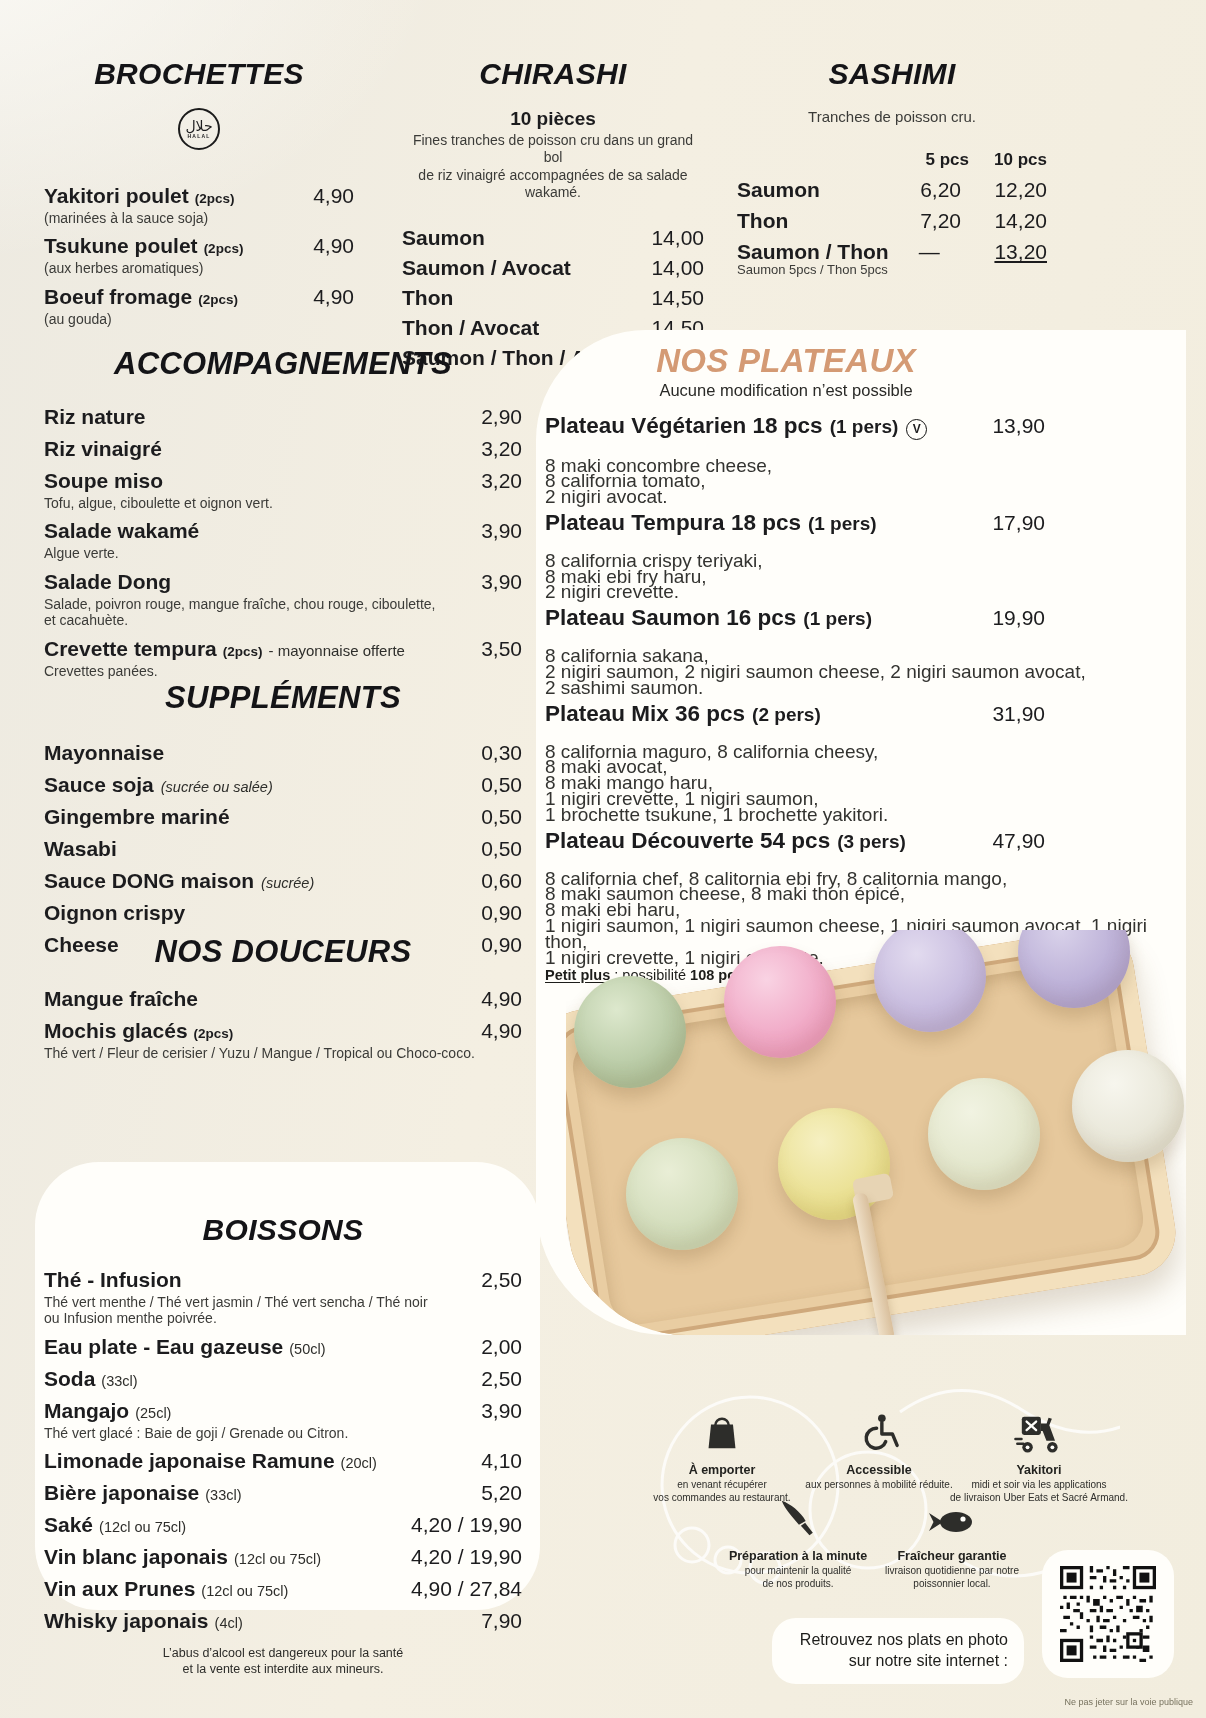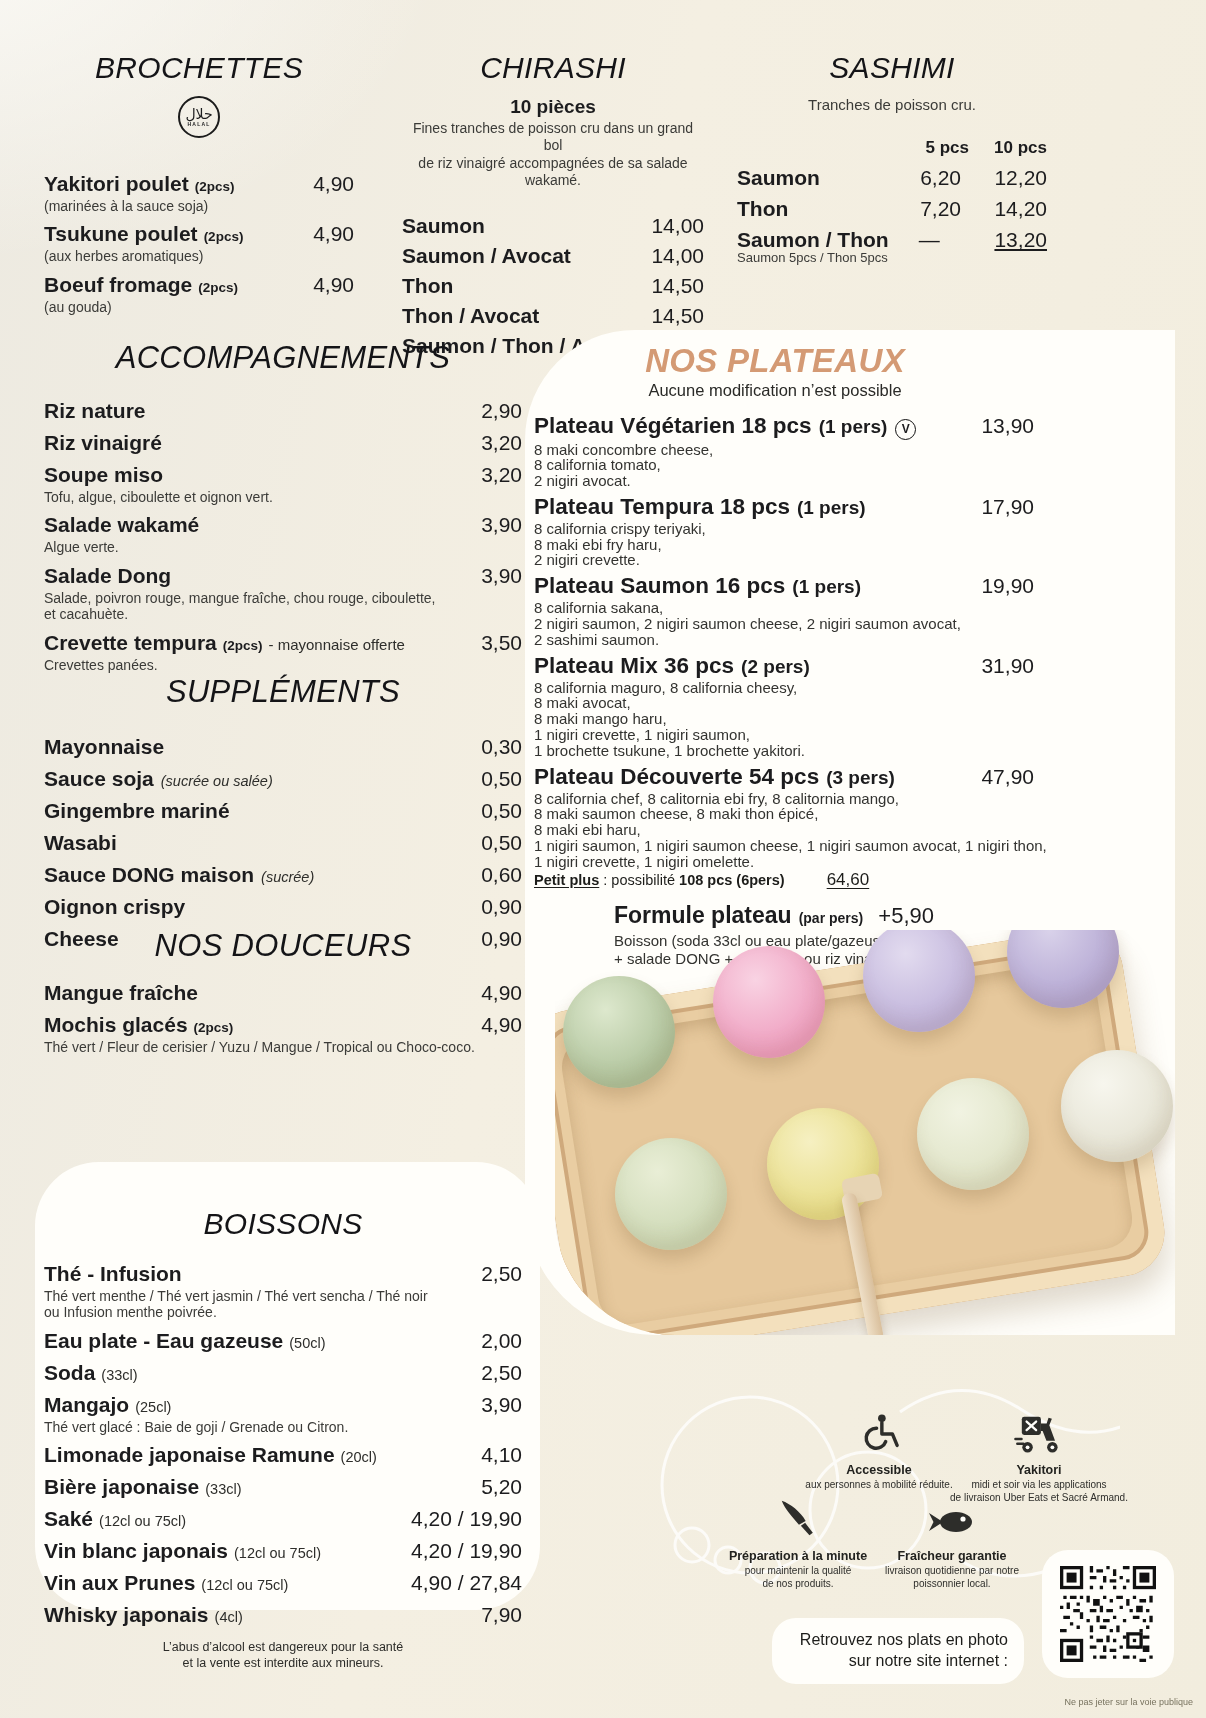--- a/index.html
+++ b/index.html
@@ -4,22 +4,22 @@
 <style>
   html,body{margin:0;padding:0;}
   .page{
     position:relative;width:1206px;height:1718px;overflow:hidden;
     font-family:"Liberation Sans","DejaVu Sans",sans-serif;color:#1c1c1e;
     background:
       radial-gradient(900px 600px at -4% -4%, rgba(252,251,247,.95) 0%, rgba(252,251,247,0) 55%),
       linear-gradient(102deg,#edeae1 0%,#f4efe2 45%,#f2edde 100%);
   }
   .sec{position:absolute;}
-  .sec-title{font-style:italic;font-weight:400;font-size:30px;line-height:1.05;
-    letter-spacing:.3px;text-align:center;color:#141417;margin:12px;}
+  .sec-title{font-style:italic;font-weight:700;font-size:30px;line-height:1.05;
+    letter-spacing:.3px;text-align:center;color:#141417;margin:18px;}
   .subtitle-b{font-weight:700;font-size:19px;text-align:center;margin-top:3px;}
   .subtitle{font-size:14px;line-height:1.25;text-align:center;color:#3b3b38;margin-top:2px;white-space:pre-line;}
   
   .mrow{margin-bottom:8px;}
   .mline{display:flex;align-items:baseline;}
   .mname{font-size:21px;font-weight:700;line-height:22px;white-space:nowrap;}
   .mqty{font-size:13.5px;font-weight:700;margin-left:6px;white-space:nowrap;}
   .mqty-it{font-size:14.5px;font-style:italic;font-weight:400;margin-left:7px;color:#2e2e2b;}
   .mqty-sm{font-size:14.5px;font-weight:400;margin-left:6px;color:#2e2e2b;}
   .mextra{font-size:15px;margin-left:6px;color:#2e2e2b;white-space:nowrap;}
@@ -36,34 +36,34 @@
   .halal{width:38px;height:38px;border:2px solid #1b1b1b;border-radius:50%;
     margin:8px auto 0;display:flex;flex-direction:column;align-items:center;justify-content:center;}
   .halal-ar{font-size:14px;line-height:1;}
   .halal-en{font-size:5px;letter-spacing:1.2px;line-height:1;margin-top:1px;font-weight:700;}
   .list-b{margin-top:34px;}
   .list-c{margin-top:24px;}
   .list-s{margin-top:24px;}
   
   .panel{position:absolute;background:#fffefa;}
   .panel-boissons{left:35px;top:1162px;width:505px;height:448px;border-radius:64px;padding:0;}
-  .panel-plateaux{left:525px;top:330px;width:650px;height:1005px;border-radius:110px 0 0 130px;overflow:hidden;}
+  .panel-plateaux{left:536px;top:330px;width:650px;height:1005px;border-radius:110px 0 0 130px;overflow:hidden;}
   .b-inner{padding:34px 18px 0 9px;}
   .warning{font-size:12.5px;line-height:1.3;text-align:center;color:#2c2c29;margin-top:12px;white-space:pre-line;}
   
   .px-title{font-style:italic;font-weight:700;font-size:33px;line-height:1;letter-spacing:.3px;
     text-align:center;width:500px;margin:14px 0 0 0;color:#d49a74;}
   .px-sub{width:500px;text-align:center;font-size:16.5px;color:#2a2a27;margin-top:4px;}
   .px-list{margin:14px 0 0 9px;width:500px;}
   .prow{margin-bottom:6px;}
   .pline{display:flex;align-items:baseline;width:500px;}
   .pname{font-size:22.5px;font-weight:700;line-height:22px;white-space:nowrap;}
   .pqty{font-size:19px;font-weight:700;margin-left:7px;white-space:nowrap;}
   .pprice{font-size:21px;margin-left:auto;white-space:nowrap;}
-  .pdesc{font-size:15px;line-height:15.8px;color:#333330;white-space:pre-line;width:640px;margin-top:2px;}
+  .pdesc{font-size:19px;line-height:15.8px;color:#333330;white-space:pre-line;width:640px;margin-top:18px;}
   .petit{font-size:14.5px;line-height:19px;color:#1d1d1a;}
   .petit-label{font-weight:700;text-decoration:underline;text-underline-offset:2px;}
   .petit-bold{font-weight:700;}
   .uprice{font-size:17px;text-decoration:underline;text-underline-offset:3px;margin-left:42px;}
   .vcirc{display:inline-flex;width:19px;height:19px;border:1.8px solid #111;border-radius:50%;
     align-items:center;justify-content:center;font-size:12px;font-weight:700;margin-left:8px;
     vertical-align:-3px;font-style:normal;}
   .formule{margin:12px 0 0 89px;}
   .fline{display:flex;align-items:baseline;width:320px;}
   .fname{font-size:23px;font-weight:700;white-space:nowrap;}
@@ -488,20 +488,31 @@
       <circle cx="150" cy="125" r="88"></circle>
       <circle cx="268" cy="150" r="58"></circle>
       <path d="M300 52 q60 -42 122 -2 t118 8"></path>
       <circle cx="92" cy="185" r="17"></circle>
         <circle cx="128" cy="200" r="13"></circle>
         <circle cx="165" cy="208" r="15"></circle>
       <path d="M360 200 q40 26 90 10"></path>
     </g>
   </svg>
 
+  <div class="svc" style="left:607px;top:1412px;width:230px;">
+    <span class="svc-ic">
+      <svg width="42" height="42" viewBox="0 0 44 44">
+          <path d="M15 14a7 7 0 0 1 14 0" fill="none" stroke="#2d2d2a" stroke-width="2.6"></path>
+          <path d="M10.5 13h23l2.6 25H7.9z" fill="#2d2d2a"></path>
+        </svg>
+    </span>
+    <div class="svc-label">À emporter</div>
+    <div class="svc-desc">en venant récupérer
+vos commandes au restaurant.</div>
+  </div>
 
   <div class="svc" style="left:759px;top:1412px;width:240px;">
     <span class="svc-ic">
       <svg width="42" height="42" viewBox="0 0 44 44" fill="none">
           <circle cx="25" cy="6.5" r="4" fill="#2d2d2a"></circle>
           <path d="M25 11v12h11l5 12" stroke="#2d2d2a" stroke-width="3.6" stroke-linecap="round" stroke-linejoin="round"></path>
           <path d="M29 31a10.5 10.5 0 1 1-9.5-14" stroke="#2d2d2a" stroke-width="3.6" stroke-linecap="round"></path>
         </svg>
     </span>
     <div class="svc-label">Accessible</div>

